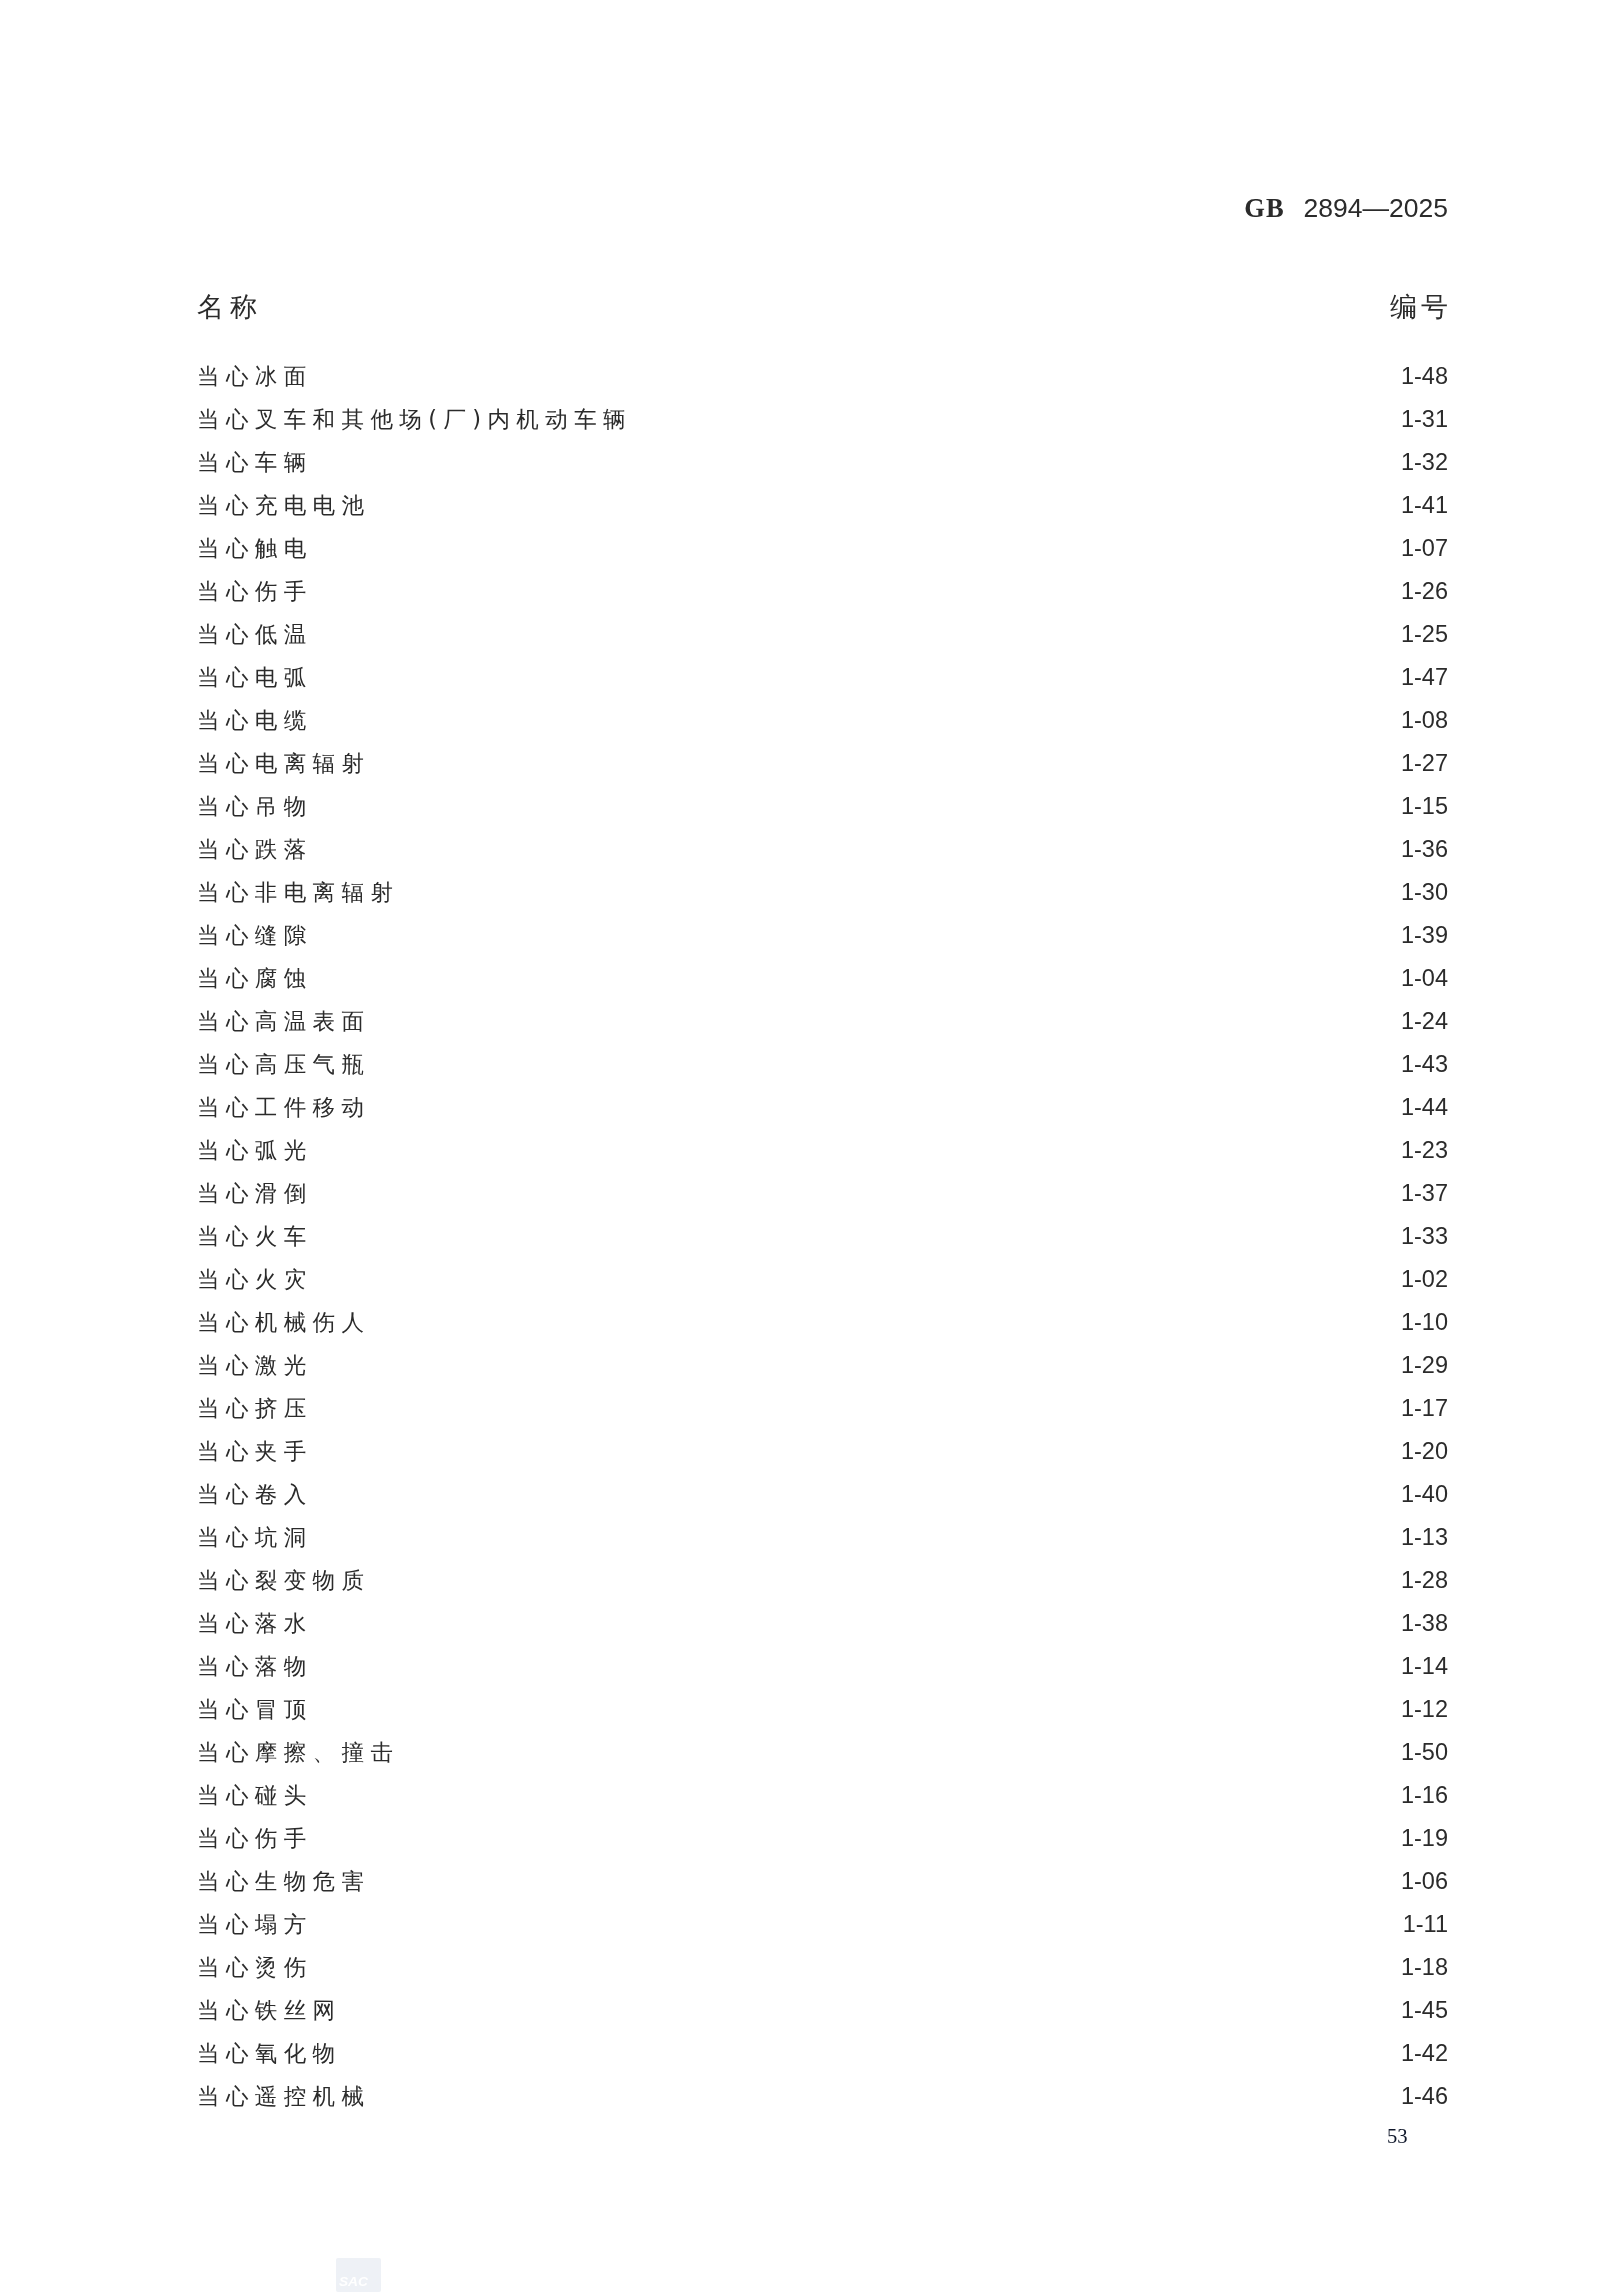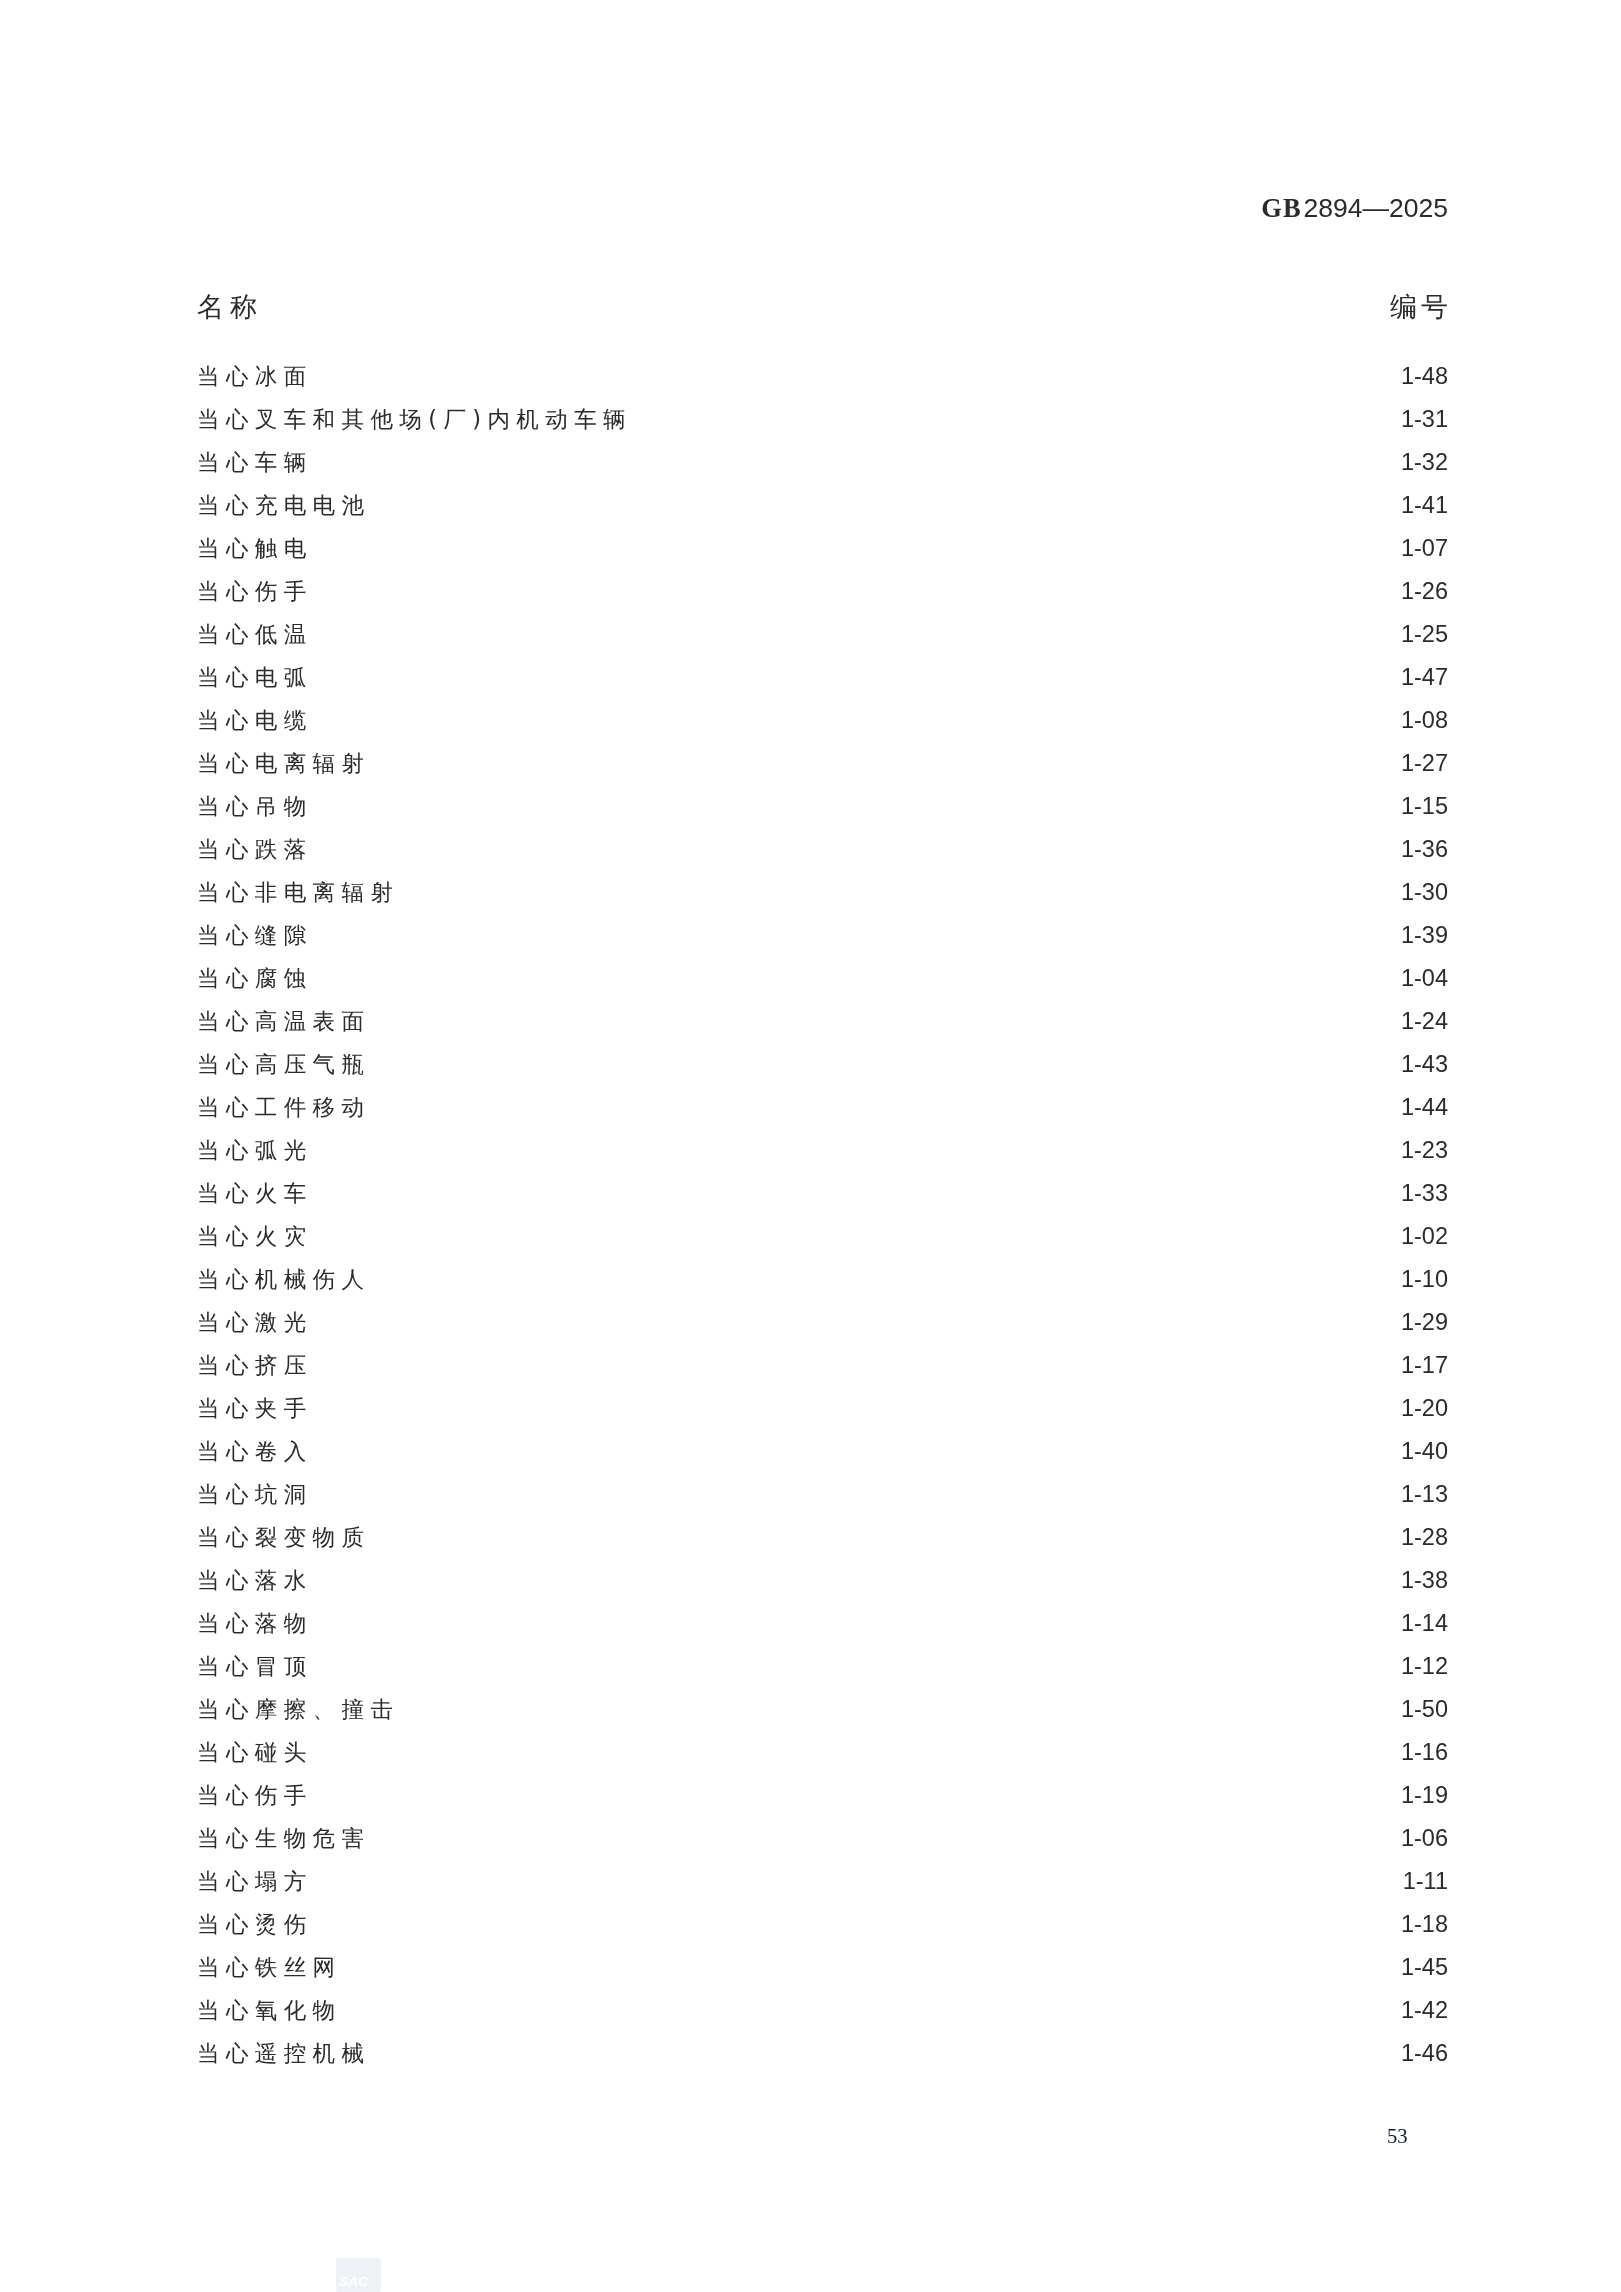--- a/index.html
+++ b/index.html
@@ -1,18 +1,18 @@
 <!DOCTYPE html>
 <html><head>
 <meta charset="utf-8">
 <style>
   html, body { margin: 0; padding: 0; background: #ffffff; }
   body { width: 1621px; height: 2293px; position: relative; overflow: hidden; color: #2b2b2b; font-family: "DejaVu Sans", sans-serif; }
   .std-header { position: absolute; top: 192px; right: 173px; font-size: 26.5px; line-height: 31px; white-space: nowrap; }
-  .std-header .gb { font-family: "Liberation Serif", serif; font-weight: bold; letter-spacing: 1px; margin-right: 2px; }
+  .std-header .gb { font-family: "Liberation Serif", serif; font-weight: bold; letter-spacing: 1px; margin-right: 19px; }
   .std-header .num { font-family: "Liberation Sans", sans-serif; }
   .col-head { position: absolute; top: 290px; left: 197px; right: 173px; height: 33px; display: flex; justify-content: space-between; font-size: 27px; line-height: 33px; letter-spacing: 5.9px; }
   .col-head span:last-child { letter-spacing: 3.9px; margin-right: -3.9px; }
   .index-list { position: absolute; top: 355px; left: 197px; right: 173px; margin: 0; padding: 0; list-style: none; }
   .row { display: flex; align-items: center; height: 43px; font-size: 22.5px; }
   .row .name { white-space: nowrap; letter-spacing: 6.4px; line-height: 31px; }
   .row .leader { flex: 1; height: 31px; margin-left: 9.8px; margin-right: 21.6px;
     background-image: radial-gradient(circle, #333 1.4px, rgba(0,0,0,0) 1.9px);
     background-size: 9.3px 31px; background-repeat: repeat-x; background-position: left 16.7px; }
   .row .code { font-family: "Liberation Sans", sans-serif; font-size: 23.5px; line-height: 31px; white-space: nowrap; text-align: right; min-width: 49px; margin-left: 13px; }
@@ -122,20 +122,25 @@
     <span class="name">当心工件移动</span>
     <span class="leader"></span>
     <span class="code">1-44</span>
   </li>
     <li class="row">
     <span class="name">当心弧光</span>
     <span class="leader"></span>
     <span class="code">1-23</span>
   </li>
     <li class="row">
+    <span class="name">当心滑倒</span>
+    <span class="leader"></span>
+    <span class="code">1-37</span>
+  </li>
+    <li class="row">
     <span class="name">当心火车</span>
     <span class="leader"></span>
     <span class="code">1-33</span>
   </li>
     <li class="row">
     <span class="name">当心火灾</span>
     <span class="leader"></span>
     <span class="code">1-02</span>
   </li>
     <li class="row">

